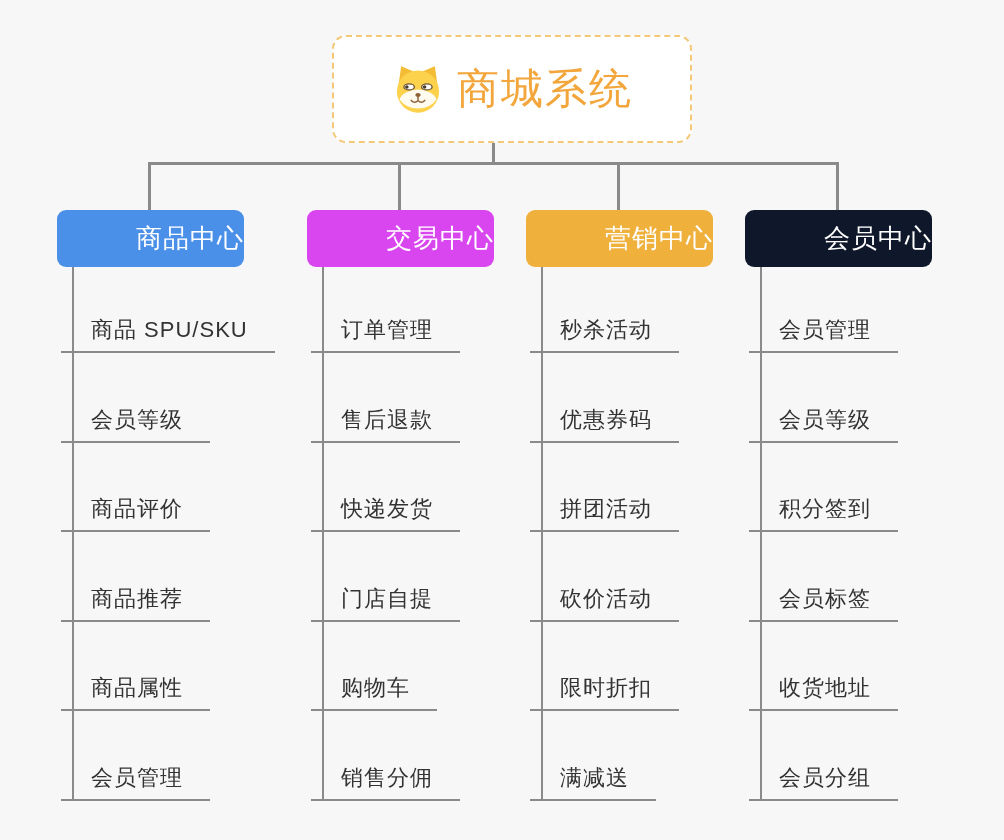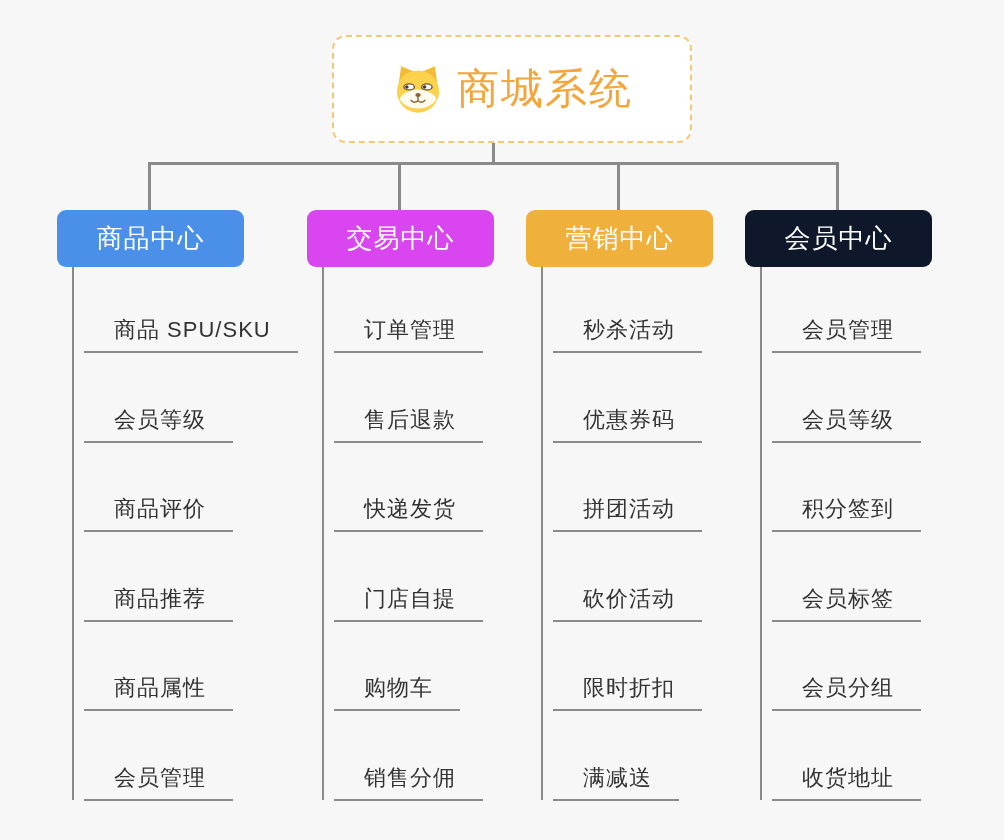--- a/index.html
+++ b/index.html
@@ -38,32 +38,32 @@
   .conn{position:absolute;background:var(--connector,#8a8a8a);}
   .root-drop{left:492px;top:143px;width:3px;height:22px;}
   .rail{left:148px;top:162px;width:691px;height:3px;}
   .branch-drop{top:165px;width:3px;height:45px;}
 
   
   .column{position:absolute;top:210px;width:210px;}
   .branch-header{
     width:187px;height:57px;
     border-radius:9px;
-    display:flex;align-items:center;justify-content:center;
+    display:flex;align-items:center;justify-content:flex-end;
     color:#ffffff;
     font-size:26px;
     letter-spacing:1px;
   }
   .trunk{
     position:absolute;
     left:15px;top:57px;
     width:2px;height:533px;
     background:var(--connector,#8a8a8a);
   }
-  .items{margin-left:27px;}
+  .items{margin-left:4px;}
   .row{
     height:89.5px;
     display:flex;align-items:flex-end;
   }
   .row:first-child{height:86px;}
   .item{
     width:max-content;
     padding:0 27px 6px 30px;
     border-bottom:2px solid var(--connector,#8a8a8a);
     font-size:22px;
@@ -267,27 +267,27 @@
     </div>
 
     <div class="row">
       <div class="item">
         <span>会员标签</span>
       </div>
     </div>
 
     <div class="row">
       <div class="item">
+        <span>收货地址</span>
+      </div>
+    </div>
+
+    <div class="row">
+      <div class="item">
         <span>会员分组</span>
       </div>
     </div>
-
-    <div class="row">
-      <div class="item">
-        <span>收货地址</span>
-      </div>
-    </div>
   </div>
       </div>
     </div>
   </div>
 
 </div>
 
 </body></html>

